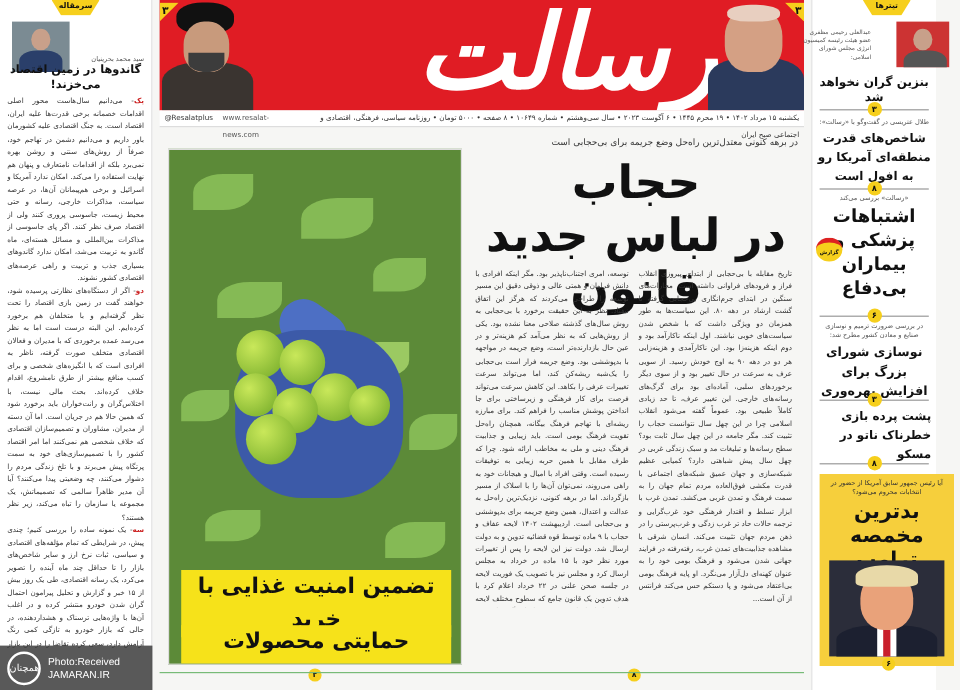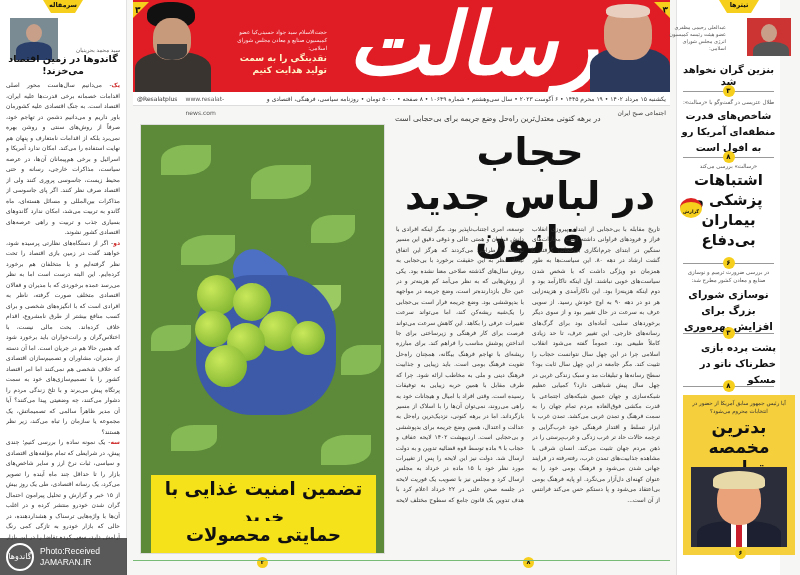--- a/index.html
+++ b/index.html
@@ -42,21 +42,21 @@
   .byline{font-size:5.5px;color:#555;line-height:8px;}
   .headline-s{font-weight:bold;color:#111;text-align:center;}
   .body-text{font-size:6px;line-height:10.5px;color:#333;text-align:justify;}
   .body-text b{color:#c22;}
 
   .sep{position:relative;height:12px;margin:3px 0;}
   .sep:before{content:"";position:absolute;left:0;right:0;top:6px;border-top:1px solid #999;}
   .sep span{position:absolute;left:50%;top:0;transform:translateX(-50%);width:12px;height:12px;background:#f6cf1c;border-radius:50%;font-size:7px;font-weight:bold;text-align:center;line-height:12px;}
 
   
-  .center-top{position:absolute;left:395px;top:114px;width:270px;height:14px;font-size:7.5px;color:#333;text-align:left;}
+  .center-top{position:absolute;left:395px;top:114px;width:270px;height:14px;font-size:7.5px;color:#333;text-align:right;}
   .main-title{position:absolute;left:395px;top:130px;width:270px;text-align:center;font-weight:bold;color:#111;font-size:38px;line-height:44px;}
   .main-col{position:absolute;width:128px;font-size:6px;line-height:10.4px;color:#333;text-align:justify;}
   .photo{position:absolute;left:140px;top:124px;width:245px;height:430px;background:#5c8a38;overflow:hidden;border:1px solid #ddd;}
   .leaf{position:absolute;background:#8cc25a;border-radius:50% 0 50% 0;opacity:.85;}
   .glove{position:absolute;background:#4d6fc4;border-radius:30px;}
   .lime{position:absolute;background:radial-gradient(circle at 35% 35%,#c9e85a,#6fa726);border-radius:50%;}
   .photo-cap{position:absolute;left:10px;width:225px;background:#f6e21a;color:#111;font-weight:bold;font-size:18px;text-align:center;line-height:28px;}
 
   .trump-box{position:absolute;left:683px;top:395px;width:112px;height:160px;background:#f6cf3c;padding:4px;}
   .trump-box .sub{font-size:5.5px;text-align:center;color:#333;line-height:8px;}
@@ -99,24 +99,20 @@
 
   <div class="masthead">
     <div class="mast-num l">۳</div>
     <div class="mast-num r">۳</div>
 
     <div class="portrait left">
       <div class="p-body" style="left:2px;width:76px;height:40px;background:#3a3430;"></div>
       <div class="p-head" style="left:14px;top:2px;width:48px;height:26px;background:#111;"></div>
       <div class="p-head" style="left:20px;top:18px;width:38px;height:42px;background:#c89a7c;"></div>
       <div class="p-head" style="left:24px;top:44px;width:30px;height:16px;background:#3c3c3c;border-radius:0 0 50% 50%;"></div>
-    </div>
-    <div class="quote left">
-      <div class="who">حجت‌الاسلام سید جواد حسینی‌کیا عضو کمیسیون صنایع و معادن مجلس شورای اسلامی:</div>
-      <div class="q">نقدینگی را به سمت تولید هدایت کنیم</div>
     </div>
 
     <div class="logo">رسالت</div>
 
     <div class="portrait right">
       <div class="p-body" style="left:0;width:80px;height:44px;background:#2b3a5c;"></div>
       <div class="p-head" style="left:14px;top:6px;width:48px;height:54px;background:#d4a084;"></div>
       <div class="p-head" style="left:16px;top:4px;width:44px;height:14px;background:#e8cfc0;"></div>
     </div>
   </div>
@@ -207,19 +203,19 @@
       <div class="suit"></div>
         <div class="shirt"></div>
         <div class="tie"></div>
       <div class="face"></div>
         <div class="hair"></div>
     </div>
   </div>
   <div class="bottom-num" style="left:735px;top:548px;">۶</div>
 
   <div class="watermark">
-    <div class="wm-logo">گاندوها</div>
+    <div class="wm-logo">همچنان</div>
     <div class="wm-text">
       <div>Photo:Received</div>
       <div>JAMARAN.IR</div>
     </div>
   </div>
 </div>
 
 </body></html>

